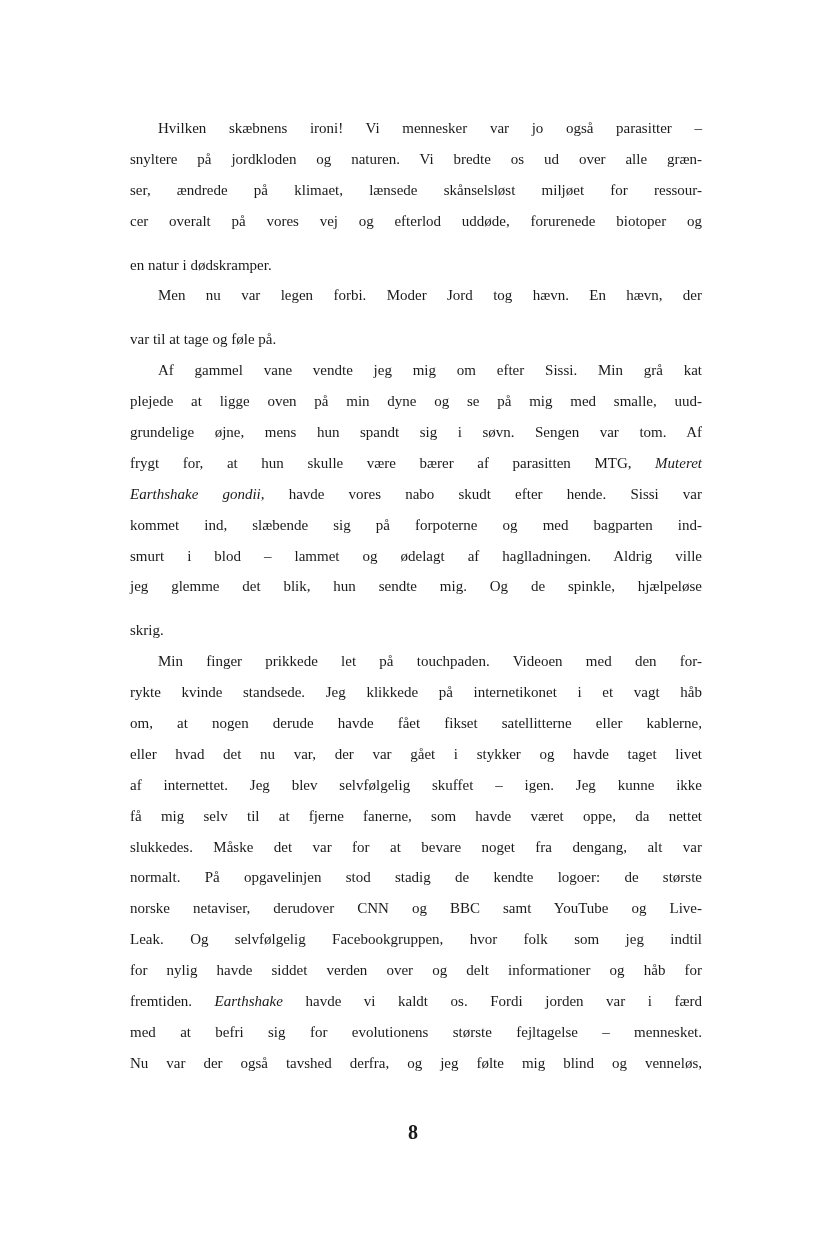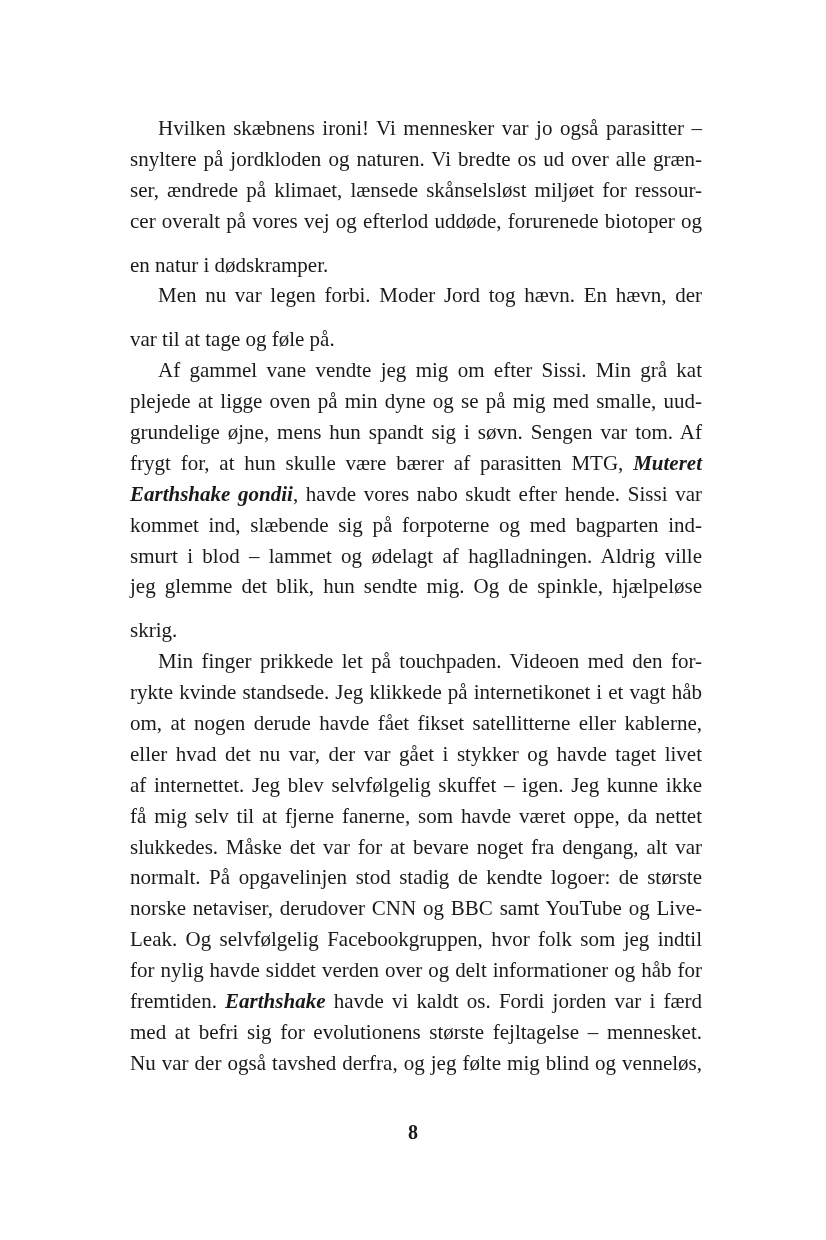--- a/index.html
+++ b/index.html
@@ -4,35 +4,35 @@
 <style>
   html, body { margin: 0; padding: 0; background: #ffffff; }
   body { width: 826px; height: 1240px; position: relative; overflow: hidden; }
   .page {
     position: absolute; left: 0; top: 0; width: 826px; height: 1240px;
     background: #ffffff;
   }
   .text-block {
     position: absolute; left: 130px; top: 113px; width: 572px;
     font-family: "Liberation Serif", "DejaVu Serif", serif;
-    font-size: 21px;
+    font-size: 15px;
     line-height: 30.9px;
     color: #1a1a1a;
   }
   .line {
     display: block;
     white-space: nowrap;
     text-align: justify;
     text-align-last: justify;
     height: 30.9px;
     overflow: visible;
   }
   .line.last { text-align-last: left; margin-top: 13px; }
   .line.indent { padding-left: 28px; }
-  .line i { font-style: italic; font-weight: bold; }
+  .line i { font-style: italic; }
   .page-number {
     position: absolute; left: 0; width: 826px; top: 1121px;
     text-align: center;
     font-family: "Liberation Serif", "DejaVu Serif", serif;
     font-weight: bold; font-size: 20px; color: #1a1a1a;
   }
 </style>
 </head>
 <body>
 

